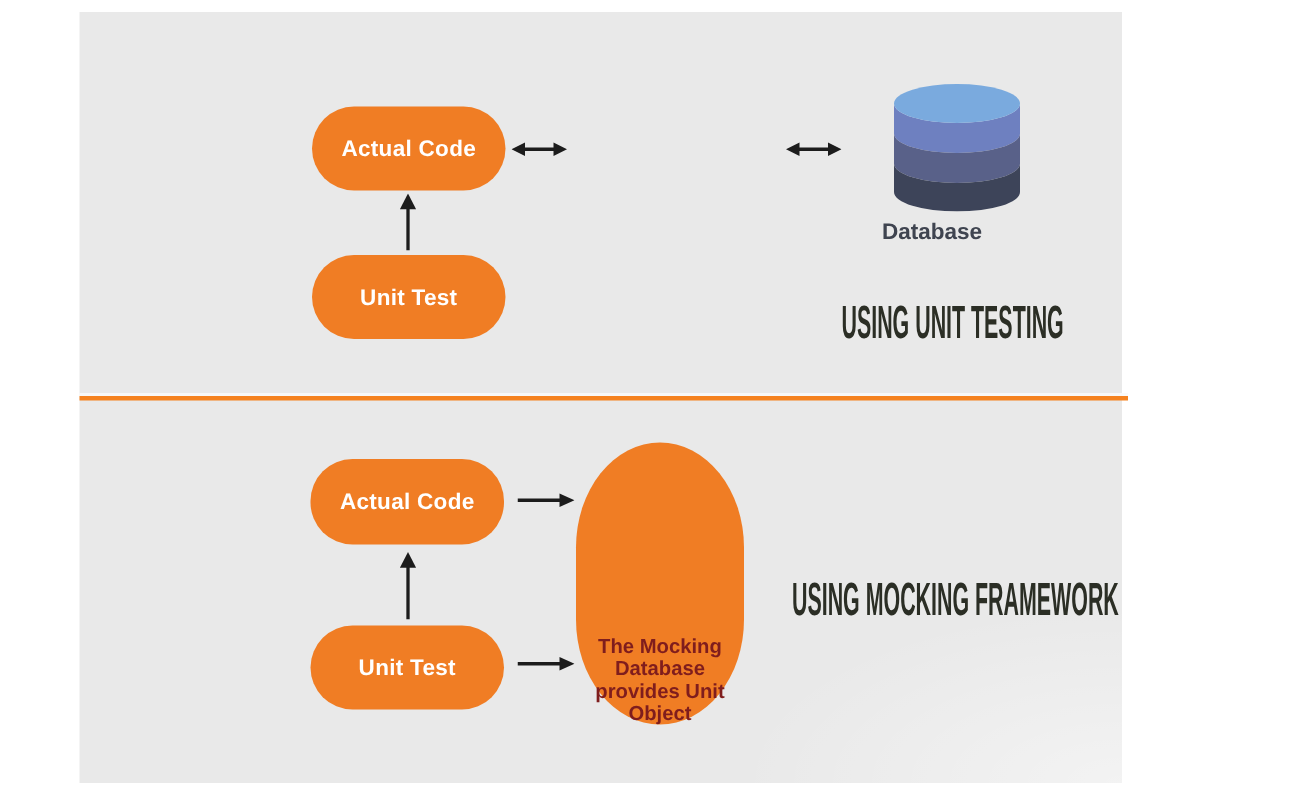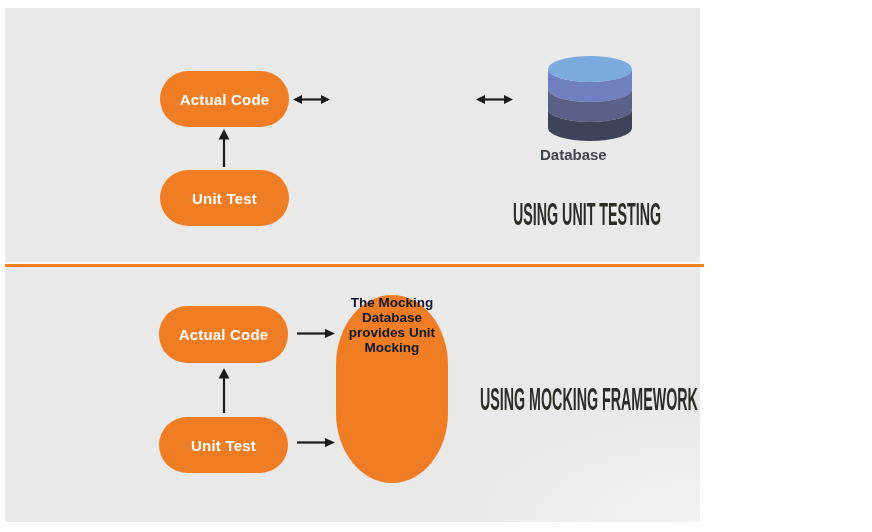--- a/index.html
+++ b/index.html
@@ -5,20 +5,21 @@
   html,body{margin:0;padding:0;}
   body{
     font-family:"Liberation Sans", sans-serif;
     background:#ffffff;
   }
   .canvas{
     position:relative;
     width:704px;height:532px;
     background:#ffffff;
     overflow:hidden;
+    margin-left:48px;
   }
   .panel{
     position:absolute;
     left:5px;top:8px;right:4px;bottom:10px;
     background:#e9e9e9;
   }
   .panel-sheen{
     position:absolute;
     right:0;bottom:0;width:260px;height:120px;
     background:radial-gradient(ellipse at 100% 100%, rgba(255,255,255,0.45), rgba(255,255,255,0) 70%);
@@ -42,23 +43,23 @@
     font-size:15px;
     line-height:17px;
     letter-spacing:0.2px;
   }
   .pill .l2{font-size:14px;}
   .capsule{
     position:absolute;
     left:336px;top:295px;width:112px;height:188px;
     background:#f07d24;
     border-radius:56px / 70px;
-    color:#0f172a;
+    color:#7f1d1d;
     display:flex;flex-direction:column;
-    align-items:center;justify-content:flex-start;
+    align-items:center;justify-content:flex-end;
     text-align:center;
     font-weight:bold;
     font-size:13.5px;
     line-height:15px;
   }
   .heading{
     position:absolute;
     color:#2b2e25;
     font-size:31px;
     font-weight:bold;
@@ -141,21 +142,21 @@
     <svg width="38" height="11" viewBox="0 0 38 11">
       <line x1="0" y1="5.5" x2="29" y2="5.5" stroke="#1c1c1c" stroke-width="2.2"></line>
       <path d="M38 5.5 L28 1 L28 10 Z" fill="#1c1c1c"></path>
     </svg>
   </div>
 
   <div class="capsule">
     <div>The Mocking</div>
     <div>Database</div>
     <div>provides Unit</div>
-    <div>Mocking</div>
+    <div>Object</div>
   </div>
 
   <div class="abs" style="left:297px;top:437px;">
     <svg width="38" height="11" viewBox="0 0 38 11">
       <line x1="0" y1="5.5" x2="29" y2="5.5" stroke="#1c1c1c" stroke-width="2.2"></line>
       <path d="M38 5.5 L28 1 L28 10 Z" fill="#1c1c1c"></path>
     </svg>
   </div>
 
   <div class="pill" style="left:159px;top:417px;width:129px;height:56px;">

